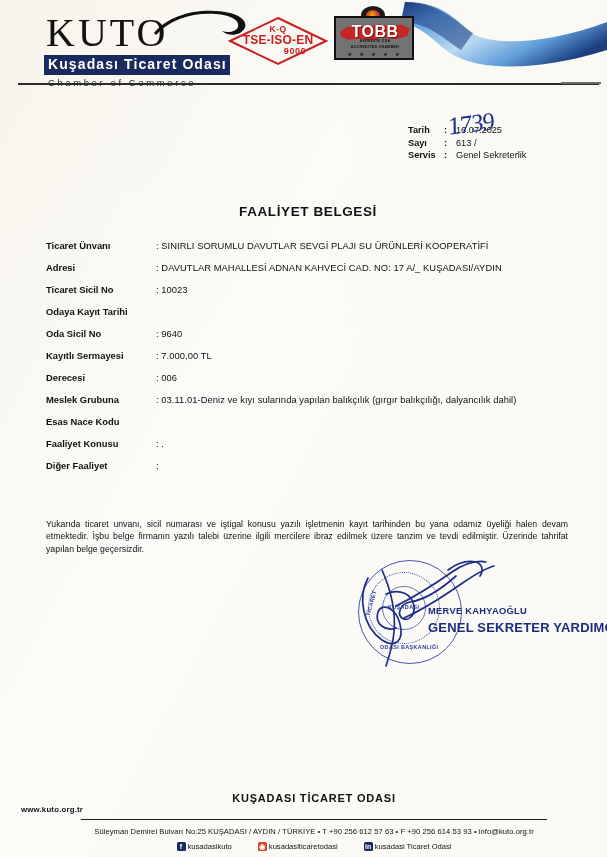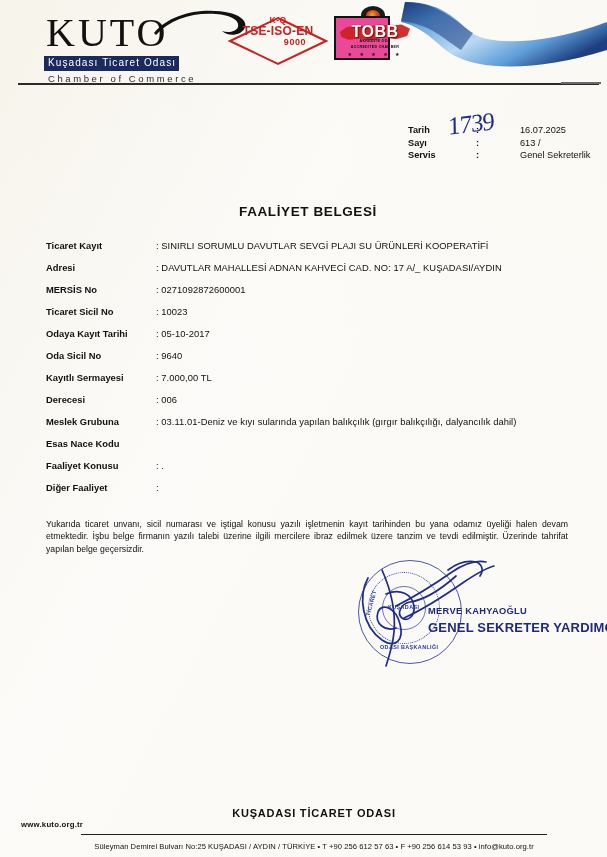--- a/index.html
+++ b/index.html
@@ -62,22 +62,22 @@
     position: absolute;
     left: 108px;
     top: -7px;
     width: 100px;
     height: 30px;
     pointer-events: none;
   }
   .kuto-sub1 {
     background: #1b2a5e;
     color: #ffffff;
-    font-size: 10px;
-    font-weight: normal;
+    font-size: 14px;
+    font-weight: bold;
     letter-spacing: 1.1px;
     padding: 1px 3px 1px 4px;
     display: inline-block;
     margin-top: 3px;
     line-height: 1.25;
   }
   .kuto-sub2 {
     color: #2b2b2b;
     font-size: 9.5px;
     letter-spacing: 2.6px;
@@ -92,42 +92,43 @@
     top: 16px;
     width: 100px;
     height: 50px;
   }
   .tse-inner {
     position: absolute;
     inset: 0;
     display: flex;
     flex-direction: column;
     align-items: center;
+    justify-content: center;
     color: #cc2020;
     font-weight: bold;
     line-height: 1.08;
   }
   .tse-l1 { font-size: 8.5px; letter-spacing: 0.4px; }
   .tse-l2 { font-size: 12px; letter-spacing: 0.2px; }
   .tse-l3 { font-size: 9px; letter-spacing: 0.6px; margin-left: 34px; }
 
   
   .tobb-badge {
     position: absolute;
     left: 334px;
     top: 6px;
     width: 78px;
     height: 62px;
   }
   .tobb-frame {
     position: absolute;
     left: 0; top: 10px;
-    width: 56px; height: 44px;
+    width: 80px; height: 44px;
     border: 2px solid #111;
-    background: #ec4899;
+    background: #737373;
     box-sizing: border-box;
   }
   .tobb-map {
     position: absolute;
     left: 4px; top: 4px;
     width: 70px; height: 24px;
     background: #cc2020;
     clip-path: polygon(0% 42%, 9% 22%, 24% 14%, 40% 20%, 56% 10%, 72% 16%, 88% 10%, 100% 28%, 96% 58%, 80% 72%, 62% 64%, 46% 76%, 28% 70%, 12% 74%, 2% 62%);
     opacity: 0.93;
   }
@@ -203,21 +204,21 @@
 
   
   .meta {
     position: absolute;
     left: 408px;
     top: 124px;
     font-size: 9.2px;
     line-height: 12.6px;
     color: #111;
   }
-  .meta-row { display: flex; white-space: nowrap; gap: 32px; }
+  .meta-row { display: flex; white-space: nowrap; }
   .meta-key { font-weight: bold; width: 36px; }
   .meta-colon { width: 12px; font-weight: bold; }
   .meta-val { }
   .hand-note {
     position: absolute;
     left: 40px;
     top: -6px;
     font-family: "Liberation Serif", serif;
     font-size: 25px;
     color: #1f2d8a;
@@ -480,38 +481,33 @@
       <span class="meta-colon">:</span>
       <span class="meta-val">Genel Sekreterlik</span>
     </div>
     <div class="hand-note">1739</div>
   </div>
 
   <div class="doc-title">FAALİYET BELGESİ</div>
 
   <div class="fields">
     <div class="field-row">
-      <span class="field-label">Ticaret Kayıt</span>
+      <span class="field-label">Ticaret Ünvanı</span>
       <span class="field-value">: SINIRLI SORUMLU DAVUTLAR SEVGİ PLAJI SU ÜRÜNLERİ KOOPERATİFİ</span>
     </div>
     <div class="field-row">
       <span class="field-label">Adresi</span>
       <span class="field-value">: DAVUTLAR MAHALLESİ ADNAN KAHVECİ CAD.  NO: 17 A/_  KUŞADASI/AYDIN</span>
     </div>
     <div class="field-row">
-      <span class="field-label">MERSİS No</span>
-      <span class="field-value">: 0271092872600001</span>
-    </div>
-    <div class="field-row">
       <span class="field-label">Ticaret Sicil No</span>
       <span class="field-value">: 10023</span>
     </div>
     <div class="field-row">
       <span class="field-label">Odaya Kayıt Tarihi</span>
-      <span class="field-value">: 05-10-2017</span>
     </div>
     <div class="field-row">
       <span class="field-label">Oda Sicil No</span>
       <span class="field-value">: 9640</span>
     </div>
     <div class="field-row">
       <span class="field-label">Kayıtlı Sermayesi</span>
       <span class="field-value">: 7.000,00 TL</span>
     </div>
     <div class="field-row">
@@ -561,15 +557,29 @@
 
     <div class="sign-name">MERVE KAHYAOĞLU</div>
     <div class="sign-role">GENEL SEKRETER YARDIMCISI</div>
   </div>
 
   <div class="footer">
     <div class="footer-org">KUŞADASI TİCARET ODASI</div>
     <div class="footer-url">www.kuto.org.tr</div>
     <div class="footer-rule"></div>
     <div class="footer-contact">Süleyman Demirel Bulvarı No:25 KUŞADASI / AYDIN / TÜRKİYE • T +90 256 612 57 63 • F +90 256 614 53 93 • info@kuto.org.tr</div>
+    <div class="footer-social">
+      <div class="soc-item">
+        <span class="soc-ico soc-fb">f</span>
+        <span>kusadasikuto</span>
+      </div>
+      <div class="soc-item">
+        <span class="soc-ico soc-ig">◉</span>
+        <span>kusadasiticaretodasi</span>
+      </div>
+      <div class="soc-item">
+        <span class="soc-ico soc-in">in</span>
+        <span>kusadasi Ticaret Odasi</span>
+      </div>
+    </div>
   </div>
 
 </div>
 
 </body></html>

